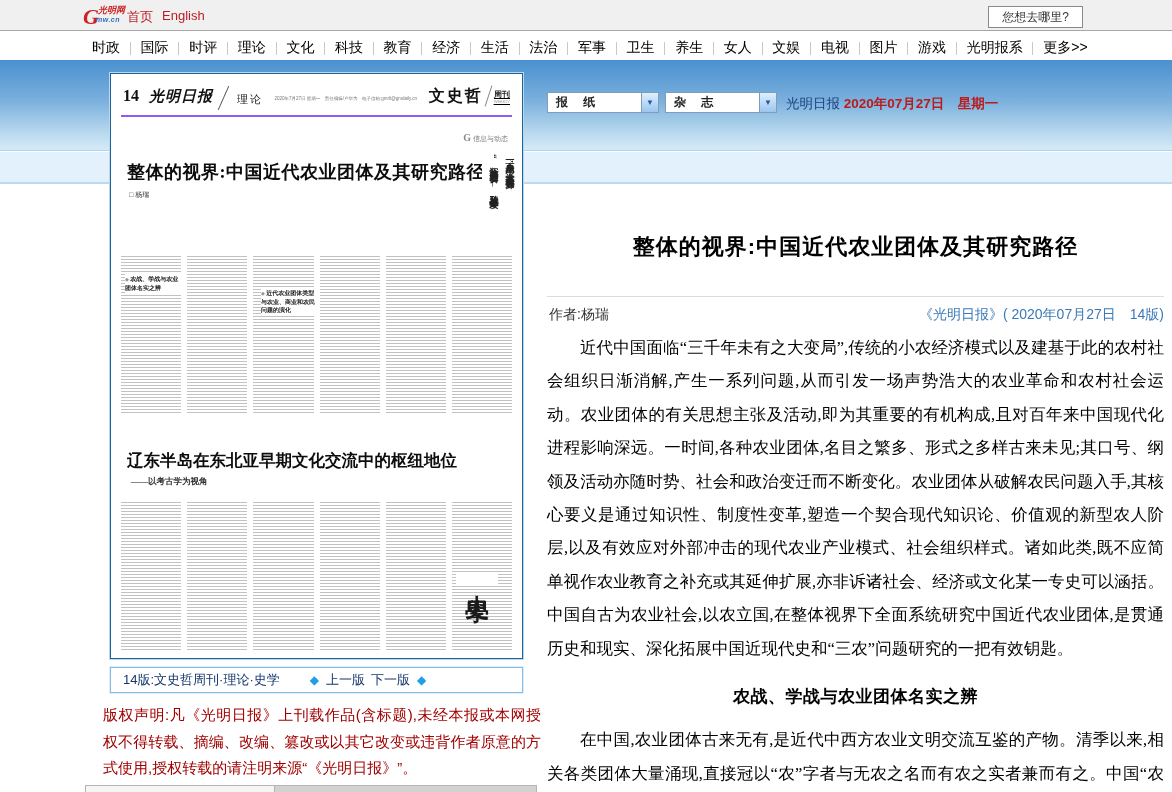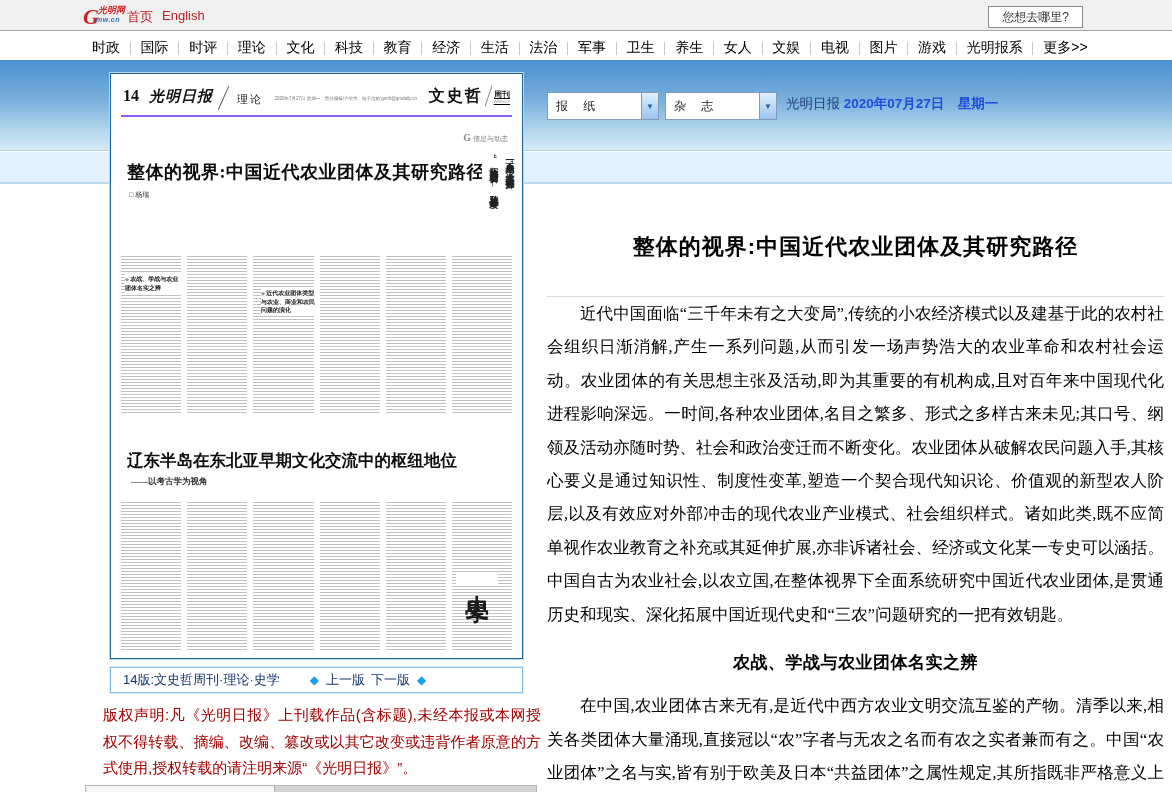--- a/index.html
+++ b/index.html
@@ -23,27 +23,27 @@
     display:flex; align-items:center; justify-content:space-between; padding:4px 84px 0 92px; }
   .nav-item { font-size:14px; color:#000; white-space:nowrap; cursor:pointer; }
   .nav-sep { width:1px; height:13px; background:#c8c8c8; }
   
   .band1 { position:absolute; left:0; top:60px; width:1172px; height:91px;
     background:linear-gradient(180deg,#4a90d0 0%,#7ab0dd 45%,#b7d8ee 80%,#d5eaf7 100%);
     border-bottom:1px solid #aed2ea; }
   .band2 { position:absolute; left:0; top:152px; width:1172px; height:32px; background:#e2f1fb;
     border-bottom:2px solid #bcdaee; }
   
-  .select { position:absolute; top:92px; height:28px; background:#fff; border:1px solid #7f9db9;
-    font-size:12px; color:#222; display:flex; align-items:center; cursor:pointer; }
+  .select { position:absolute; top:92px; height:21px; background:#fff; border:1px solid #7f9db9;
+    font-size:12px; color:#222; display:flex; align-items:center; cursor:pointer;font-weight:bold; }
   .select .sel-txt { flex:1; padding-left:8px; letter-spacing:6px; }
   .select .sel-btn { width:17px; height:100%; background:linear-gradient(180deg,#dff0fd,#9cc5ef);
     border-left:1px solid #7f9db9; color:#1c5e9e; font-size:8px; display:flex; align-items:center; justify-content:center; }
   .masthead-line { position:absolute; left:786px; top:95px; font-size:13.5px; color:#1c3f7e; white-space:nowrap; }
-  .masthead-line .bold { font-weight:bold; color:#1d4ed8; }
+  .masthead-line .bold { font-weight:bold; color:#b91c1c; }
   
   .linksrow { position:absolute; left:0; top:158px; width:1172px; height:26px; font-size:13px; color:#0d3a73; }
   .lr-item { position:absolute; top:4px; cursor:pointer; white-space:nowrap; }
   .cal { position:absolute; left:625px; top:2px; width:22px; height:19px; background:#eaf6ff;
     border:1px solid #3f96d2; cursor:pointer;
     background-image:repeating-linear-gradient(90deg,#5aa7dd 0 2px,transparent 2px 5px),
                      repeating-linear-gradient(180deg,#5aa7dd 0 2px,transparent 2px 5px);
     background-position:2px 5px; background-size:17px 12px; background-repeat:no-repeat,no-repeat; }
   .cal-btn { position:absolute; left:648px; top:2px; width:12px; height:19px;
     background:linear-gradient(180deg,#e8f5fe,#a9d1f2); border:1px solid #3f96d2; color:#1c74c4;
@@ -250,20 +250,24 @@
   </div>
 
   <div class="copyright">版权声明:凡《光明日报》上刊载作品(含标题),未经本报或本网授权不得转载、摘编、改编、篡改或以其它改变或违背作者原意的方式使用,授权转载的请注明来源“《光明日报》”。</div>
 
   <div class="sliver1"></div>
   <div class="sliver2"></div>
 
   <div class="article">
     <div class="a-title">整体的视界:中国近代农业团体及其研究路径</div>
     <div class="a-rule"></div>
+    <div class="a-meta">
+      <span class="a-author">作者:杨瑞</span>
+      <span class="a-source">《光明日报》( 2020年07月27日　14版)</span>
+    </div>
     <div class="a-body">
       <p>近代中国面临“三千年未有之大变局”,传统的小农经济模式以及建基于此的农村社会组织日渐消解,产生一系列问题,从而引发一场声势浩大的农业革命和农村社会运动。农业团体的有关思想主张及活动,即为其重要的有机构成,且对百年来中国现代化进程影响深远。一时间,各种农业团体,名目之繁多、形式之多样古来未见;其口号、纲领及活动亦随时势、社会和政治变迁而不断变化。农业团体从破解农民问题入手,其核心要义是通过知识性、制度性变革,塑造一个契合现代知识论、价值观的新型农人阶层,以及有效应对外部冲击的现代农业产业模式、社会组织样式。诸如此类,既不应简单视作农业教育之补充或其延伸扩展,亦非诉诸社会、经济或文化某一专史可以涵括。中国自古为农业社会,以农立国,在整体视界下全面系统研究中国近代农业团体,是贯通历史和现实、深化拓展中国近现代史和“三农”问题研究的一把有效钥匙。</p>
       <div class="a-h2">农战、学战与农业团体名实之辨</div>
       <p>在中国,农业团体古来无有,是近代中西方农业文明交流互鉴的产物。清季以来,相关各类团体大量涌现,直接冠以“农”字者与无农之名而有农之实者兼而有之。中国“农业团体”之名与实,皆有别于欧美及日本“共益团体”之属性规定,其所指既非严格意义上农民团体、农业者同盟与政治运动团体,亦非纯粹学术团体,其外延大为扩充,实际用以指称一切涉农的团体组织,举凡各种学术社团、乡村建设团</p>
     </div>
   </div>
 
 </div>
 
 </body></html>

